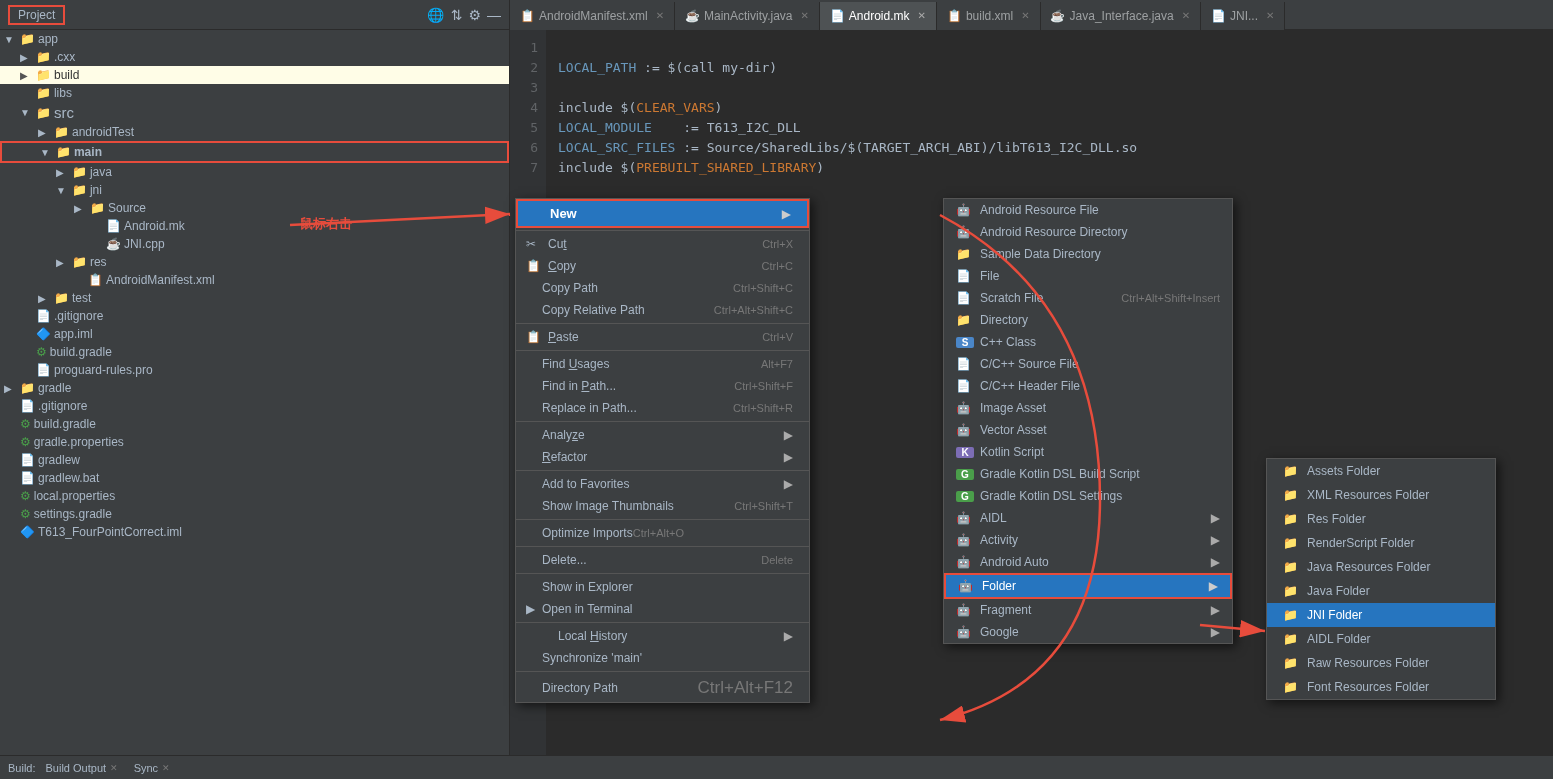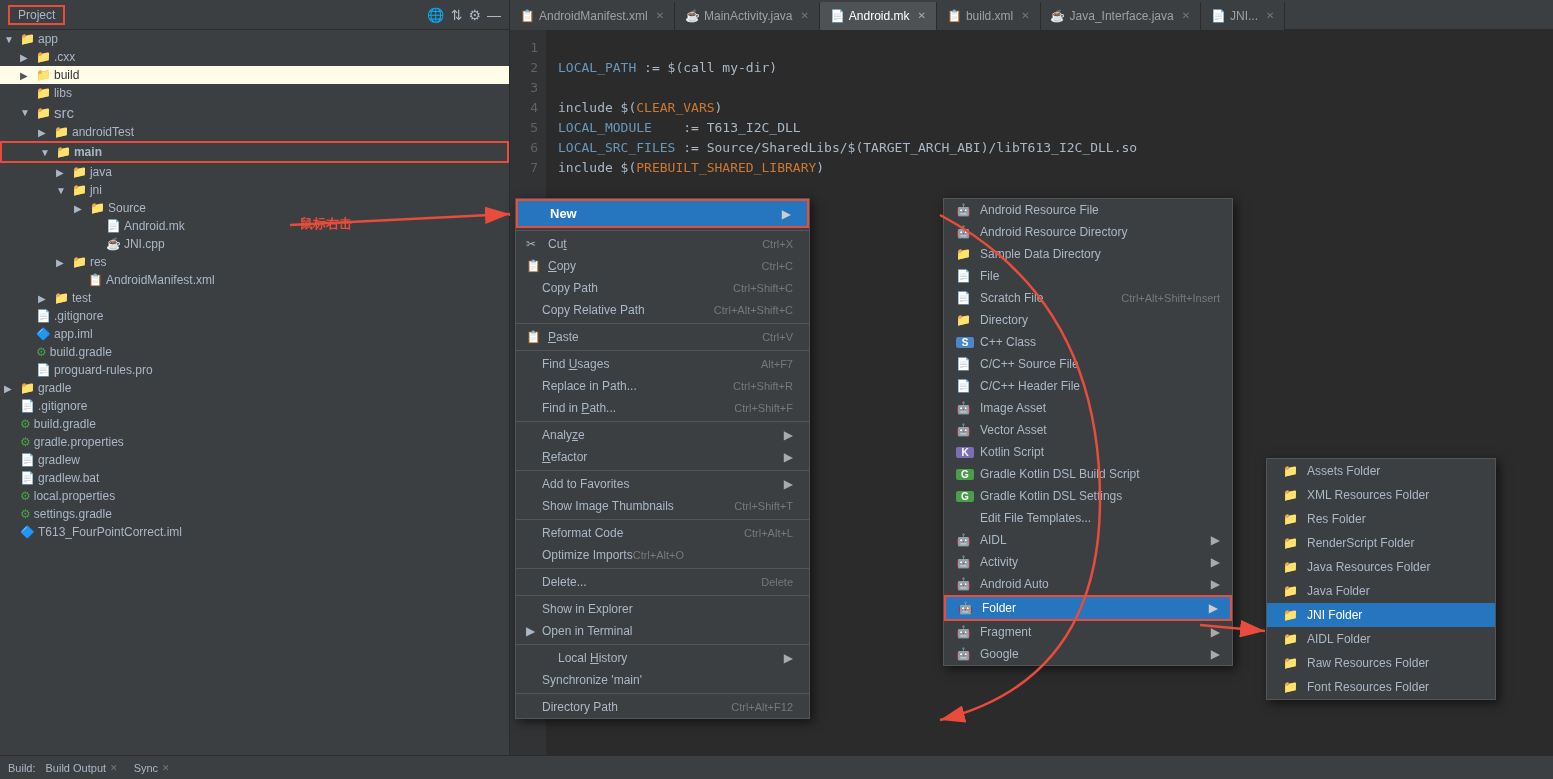--- a/index.html
+++ b/index.html
@@ -270,50 +270,46 @@
           <span><u>P</u>aste</span>
         </div>
       <span style="color:#777;font-size:11px;">Ctrl+V</span>
     </div>
     <div style="height:1px;background:#555;margin:2px 0;"></div>
     <div style="display:flex;align-items:center;padding:4px 16px 4px 26px;cursor:pointer;color:#a9b7c6;justify-content:space-between;">
       <span>Find <u>U</u>sages</span>
       <span style="color:#777;font-size:11px;">Alt+F7</span>
     </div>
     <div style="display:flex;align-items:center;padding:4px 16px 4px 26px;cursor:pointer;color:#a9b7c6;justify-content:space-between;">
+      <span>Find in <u>P</u>ath...</span>
+      <span style="color:#777;font-size:11px;">Ctrl+Shift+F</span>
+    </div>
+    <div style="display:flex;align-items:center;padding:4px 16px 4px 26px;cursor:pointer;color:#a9b7c6;justify-content:space-between;">
       <span>Replace in Path...</span>
       <span style="color:#777;font-size:11px;">Ctrl+Shift+R</span>
     </div>
-    <div style="display:flex;align-items:center;padding:4px 16px 4px 26px;cursor:pointer;color:#a9b7c6;justify-content:space-between;">
-      <span>Find in <u>P</u>ath...</span>
-      <span style="color:#777;font-size:11px;">Ctrl+Shift+F</span>
-    </div>
     <div style="height:1px;background:#555;margin:2px 0;"></div>
     <div style="display:flex;align-items:center;padding:4px 16px 4px 26px;cursor:pointer;color:#a9b7c6;justify-content:space-between;">
       <span>Analy<u>z</u>e</span>
         <span style="color:#aaa;">▶</span>
     </div>
     <div style="display:flex;align-items:center;padding:4px 16px 4px 26px;cursor:pointer;color:#a9b7c6;justify-content:space-between;">
       <span><u>R</u>efactor</span>
         <span style="color:#aaa;">▶</span>
     </div>
     <div style="height:1px;background:#555;margin:2px 0;"></div>
     <div style="display:flex;align-items:center;padding:4px 16px 4px 26px;cursor:pointer;color:#a9b7c6;justify-content:space-between;">
       <span>Add to Favorites</span>
         <span style="color:#aaa;">▶</span>
     </div>
     <div style="display:flex;align-items:center;padding:4px 16px 4px 26px;cursor:pointer;color:#a9b7c6;justify-content:space-between;">
       <span>Show Image Thumbnails</span>
       <span style="color:#777;font-size:11px;">Ctrl+Shift+T</span>
     </div>
     <div style="height:1px;background:#555;margin:2px 0;"></div>
-    <div style="display:flex;align-items:center;padding:4px 16px 4px 26px;cursor:pointer;color:#a9b7c6;justify-content:space-between;">
-      <span>Reformat Code</span>
-      <span style="color:#777;font-size:11px;">Ctrl+Alt+L</span>
-    </div>
     <div style="display:flex;align-items:center;padding:4px 16px 4px 26px;cursor:pointer;color:#a9b7c6;justify-content:flex-start;">
       <span>Optimize Imports</span>
       <span style="color:#777;font-size:11px;">Ctrl+Alt+O</span>
     </div>
     <div style="height:1px;background:#555;margin:2px 0;"></div>
     <div style="display:flex;align-items:center;padding:4px 16px 4px 26px;cursor:pointer;color:#a9b7c6;justify-content:space-between;">
       <span>Delete...</span>
       <span style="color:#777;font-size:11px;">Delete</span>
     </div>
     <div style="height:1px;background:#555;margin:2px 0;"></div>
@@ -328,21 +324,21 @@
     <div style="display:flex;align-items:center;padding:4px 16px 4px 42px;cursor:pointer;color:#a9b7c6;justify-content:space-between;">
       <span>Local <u>H</u>istory</span>
         <span style="color:#aaa;">▶</span>
     </div>
     <div style="display:flex;align-items:flex-start;padding:4px 16px 4px 26px;cursor:pointer;color:#a9b7c6;">
       <span>Synchronize 'main'</span>
     </div>
     <div style="height:1px;background:#555;margin:2px 0;"></div>
     <div style="display:flex;align-items:center;padding:4px 16px 4px 26px;cursor:pointer;color:#a9b7c6;justify-content:space-between;">
       <span>Directory Path</span>
-      <span style="color:#777;font-size:11px;">Ctrl+Alt+F12</span>
+      <span style="color:#777;font-size:17px;">Ctrl+Alt+F12</span>
     </div>
   </div>
 
   <div style="position:absolute;left:943px;top:198px;background:#3c3f41;border:1px solid #555;min-width:290px;z-index:101;box-shadow:3px 3px 10px rgba(0,0,0,0.6);">
     <div style="display:flex;align-items:center;padding:4px 12px;cursor:pointer;color:#a9b7c6;gap:6px;">
       <span style="width:18px;font-size:12px;">🤖</span>
         <span>Android Resource File</span>
     </div>
     <div style="display:flex;align-items:center;padding:4px 12px;cursor:pointer;color:#a9b7c6;gap:6px;">
       <span style="width:18px;font-size:12px;">🤖</span>
@@ -391,24 +387,20 @@
       <span style="width:18px;background:#7c6db5;color:#fff;font-size:10px;font-weight:bold;text-align:center;border-radius:2px;">K</span>
         <span>Kotlin Script</span>
     </div>
     <div style="display:flex;align-items:center;padding:4px 12px;cursor:pointer;color:#a9b7c6;gap:6px;">
       <span style="width:18px;background:#4a9e4a;color:#fff;font-size:10px;font-weight:bold;text-align:center;border-radius:2px;">G</span>
         <span>Gradle Kotlin DSL Build Script</span>
     </div>
     <div style="display:flex;align-items:center;padding:4px 12px;cursor:pointer;color:#a9b7c6;gap:6px;">
       <span style="width:18px;background:#4a9e4a;color:#fff;font-size:10px;font-weight:bold;text-align:center;border-radius:2px;">G</span>
         <span>Gradle Kotlin DSL Settings</span>
-    </div>
-    <div style="display:flex;align-items:center;padding:4px 12px;cursor:pointer;color:#a9b7c6;gap:6px;">
-      <span style="width:18px;"></span>
-        <span>Edit File Templates...</span>
     </div>
     <div style="display:flex;align-items:center;padding:4px 12px;cursor:pointer;color:#a9b7c6;gap:6px;justify-content:space-between;">
       <div style="display:flex;align-items:center;gap:6px;">
           <span style="width:18px;font-size:12px;">🤖</span>
           <span>AIDL</span>
         </div>
       <span style="color:#aaa;">▶</span>
     </div>
     <div style="display:flex;align-items:center;padding:4px 12px;cursor:pointer;color:#a9b7c6;gap:6px;justify-content:space-between;">
       <div style="display:flex;align-items:center;gap:6px;">

